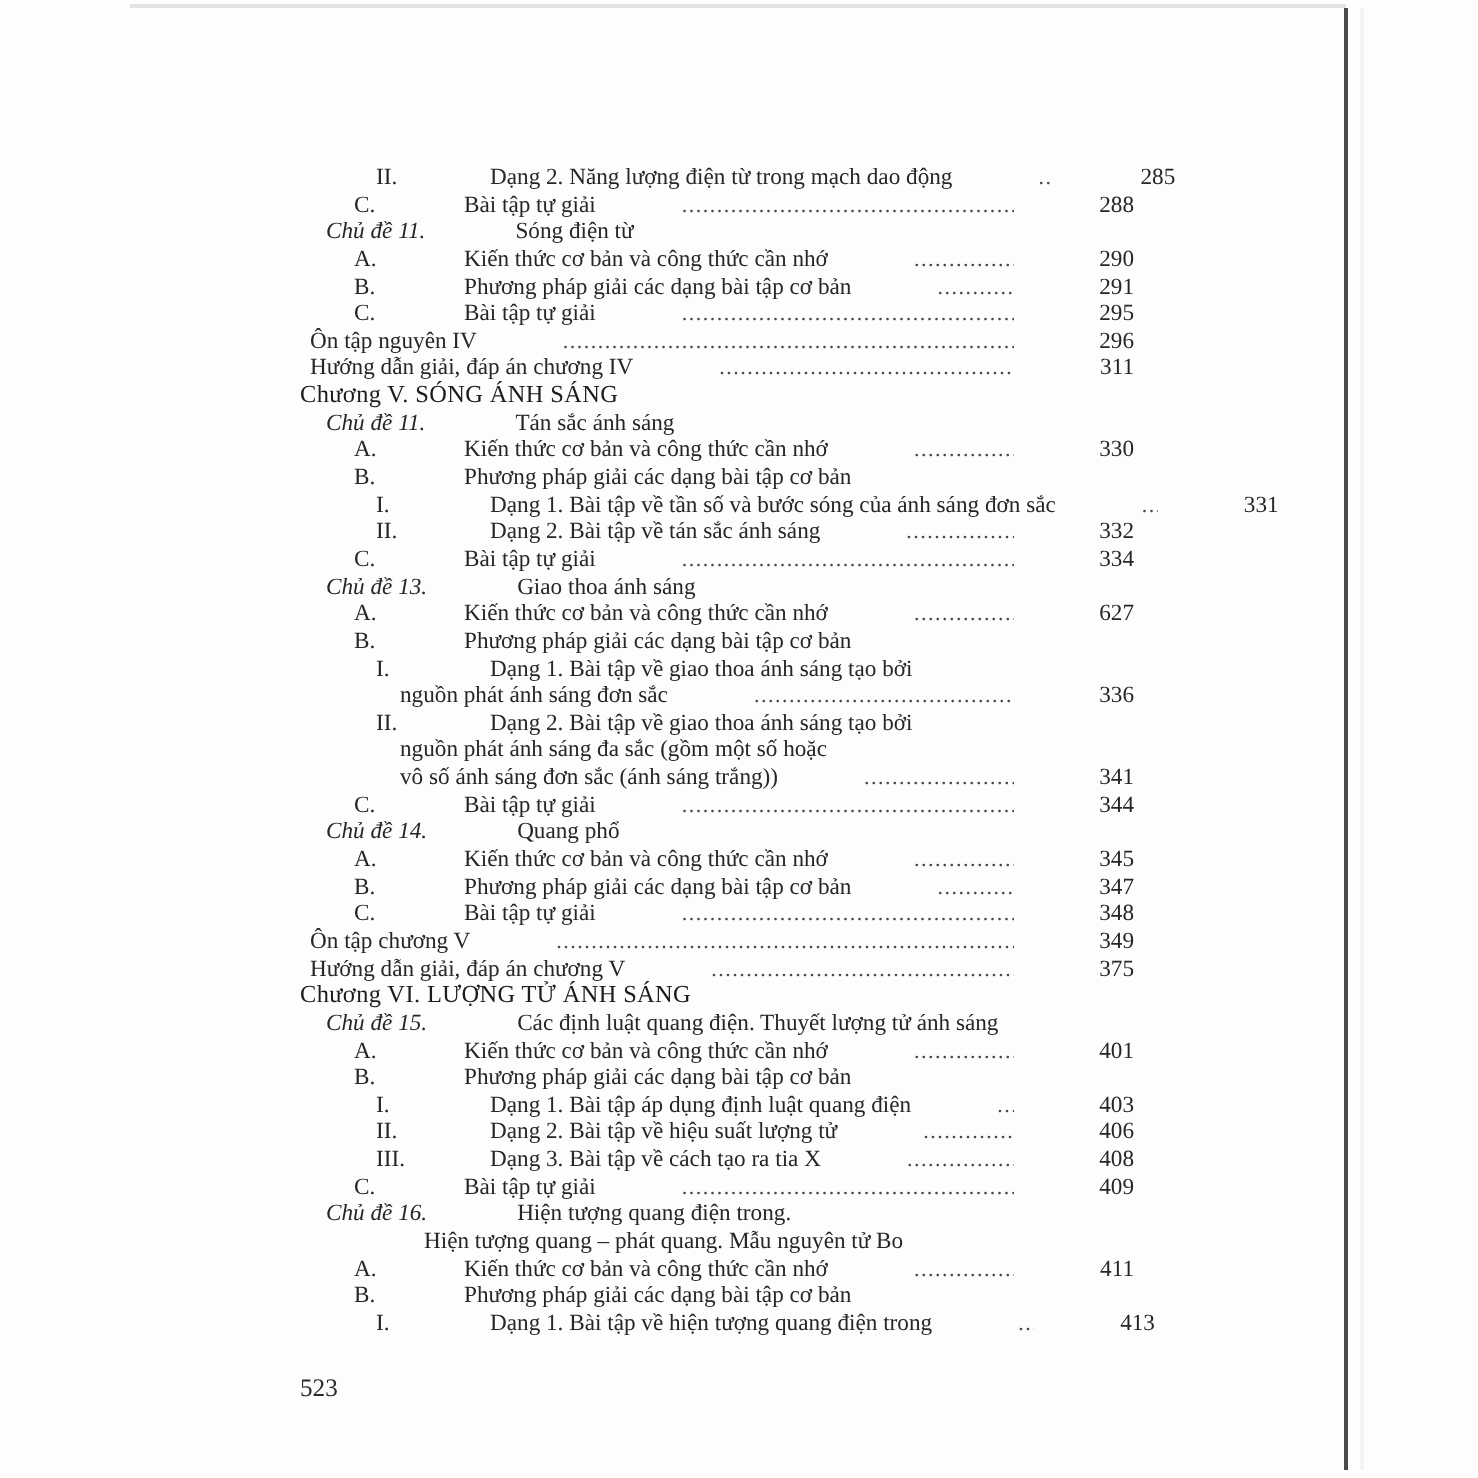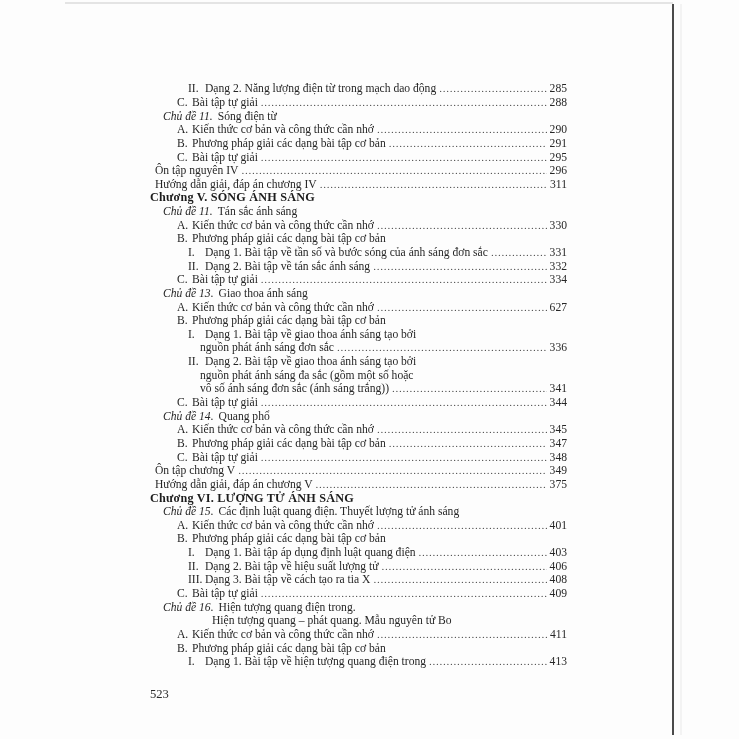--- a/index.html
+++ b/index.html
@@ -13,37 +13,37 @@
   .photo-bg { position: absolute; inset: 0; background: #fdfdfd; }
   .top-edge-line { position: absolute; left: 65px; top: 2px; width: 608px; height: 2px; background: #e4e4e4; }
   .page-edge-line { position: absolute; left: 672px; top: 4px; width: 2px; height: 731px; background: #4a4a4a; }
   .page-edge-soft { position: absolute; left: 680px; top: 4px; width: 2px; height: 731px; background: #f3f3f3; }
 
   .toc {
     position: absolute; left: 150px; top: 82px; width: 417px;
     font-size: 11.6px; line-height: 13px;
   }
   .toc-row {
-    display: flex; align-items: center;
-    height: 13.65px; white-space: nowrap;
+    display: flex; align-items: flex-start;
+    height: 13.65px; white-space: nowrap; gap: 40px;
   }
   .indent-chuong { padding-left: 0; }
   .indent-ontap  { padding-left: 5px; }
   .indent-chude  { padding-left: 13px; }
   .indent-letter { padding-left: 27px; }
   .indent-roman  { padding-left: 38px; }
   .indent-cont1  { padding-left: 50px; }
   .indent-cont2  { padding-left: 62px; }
 
   .row-label { flex: none; display: inline-block; }
   .lab-letter { min-width: 15px; }
   .lab-roman  { min-width: 17px; }
   .italic-label { font-style: italic; margin-right: 5px; flex: none; }
   .txt { flex: none; }
-  .chapter-row { font-weight: bold; font-size: 12.2px; color: #1c1c1c; letter-spacing: 0.2px; }
+  .chapter-row { font-weight: normal; font-size: 12.2px; color: #1c1c1c; letter-spacing: 0.2px; }
 
   .leader {
     flex: 1 1 auto; overflow: hidden; min-width: 8px;
     margin-left: 3px; margin-right: 1px;
     color: #4a4a4a;
   }
   .leader::after {
     content: ". . . . . . . . . . . . . . . . . . . . . . . . . . . . . . . . . . . . . . . . . . . . . . . . . . . . . . . . . . . . . . . . . . . . . . . . . . . . . . . . . . . . . . . . . . . .";
     letter-spacing: -1px; font-size: 11px;
   }

